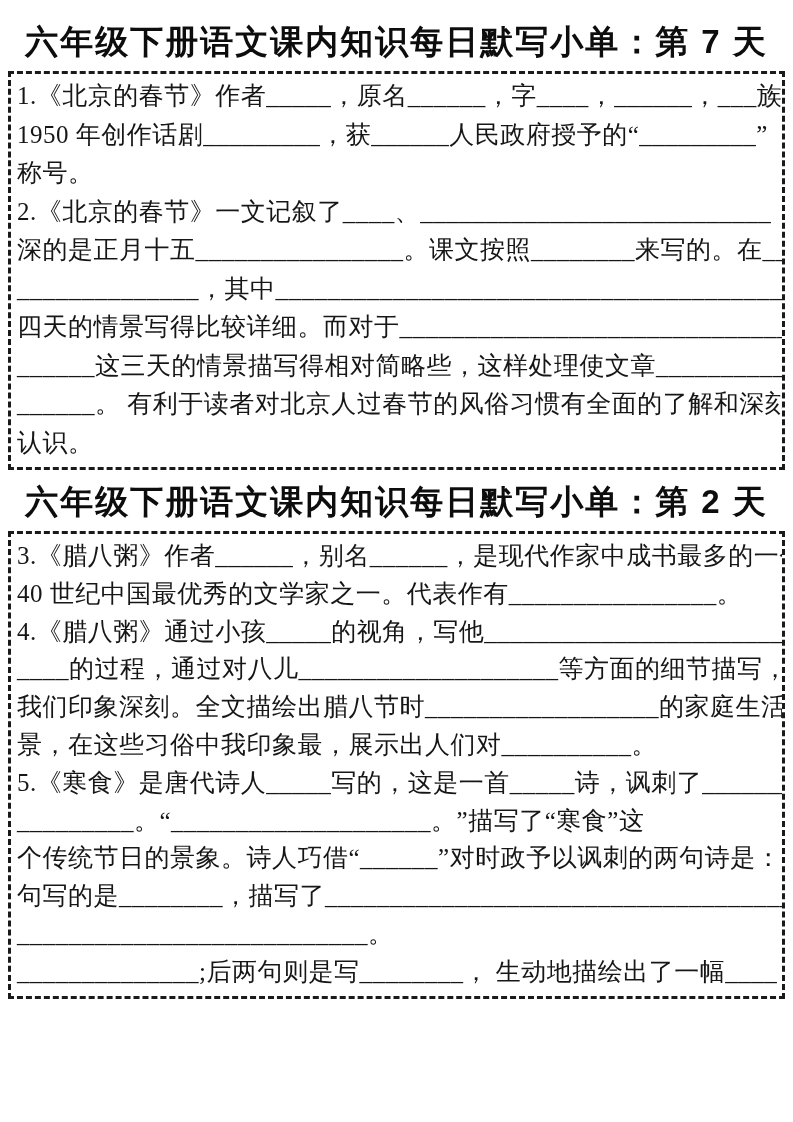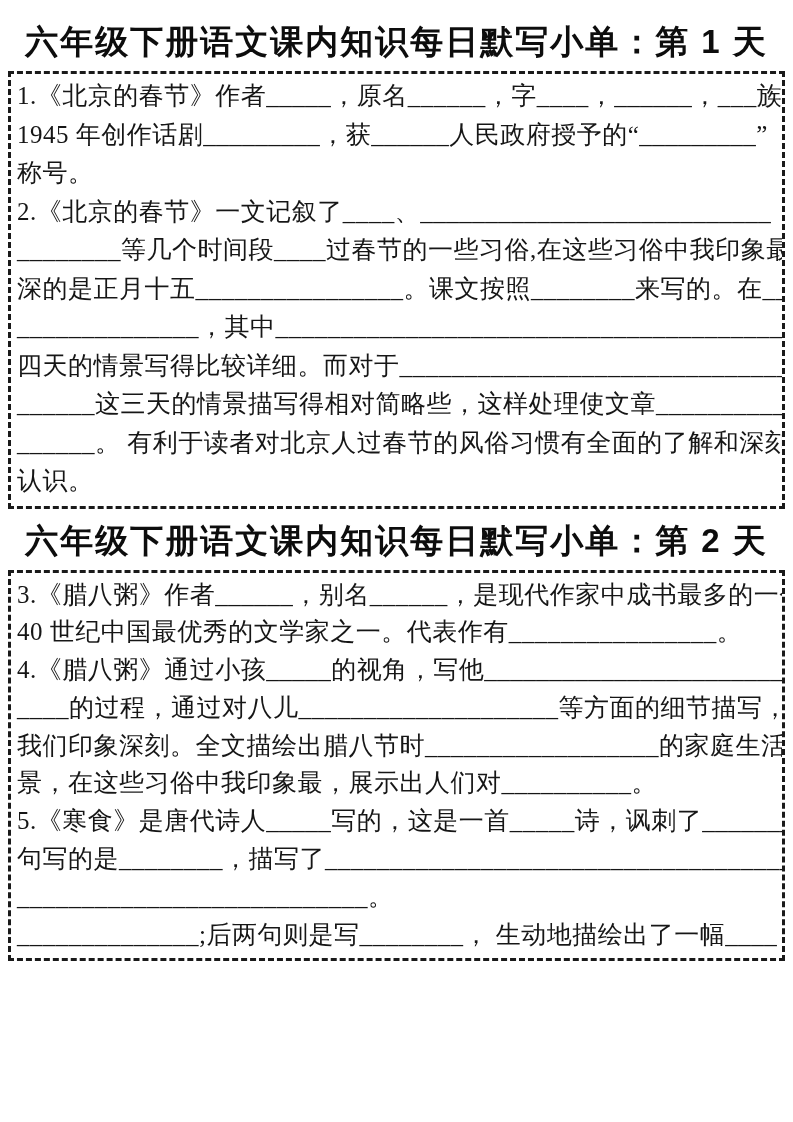--- a/index.html
+++ b/index.html
@@ -49,47 +49,48 @@
   .section-title.second {
     margin-top: 8px;
   }
 </style>
 </head>
 <body>
 
 <div class="page">
 
   <section>
-    <h1 class="section-title">六年级下册语文课内知识每日默写小单：第 1 天</h1>
+    <h1 class="section-title">六年级下册语文课内知识每日默写小单：第 7 天</h1>
 
     <div class="qbox qbox1">
       <div class="line">1.《北京的春节》作者_____，原名______，字____，______，___族。</div>
-      <div class="line">1945 年创作话剧_________，获______人民政府授予的“_________”</div>
+      <div class="line">1950 年创作话剧_________，获______人民政府授予的“_________”</div>
       <div class="line">称号。</div>
       <div class="line">2.《北京的春节》一文记叙了____、___________________________</div>
-      <div class="line">________等几个时间段____过春节的一些习俗,在这些习俗中我印象最</div>
       <div class="line">深的是正月十五________________。课文按照________来写的。在__</div>
       <div class="line">______________，其中________________________________________这</div>
       <div class="line">四天的情景写得比较详细。而对于______________________________</div>
       <div class="line">______这三天的情景描写得相对简略些，这样处理使文章__________</div>
       <div class="line">______。 有利于读者对北京人过春节的风俗习惯有全面的了解和深刻的</div>
       <div class="line">认识。</div>
     </div>
   </section>
 
   <section>
     <h1 class="section-title second">六年级下册语文课内知识每日默写小单：第 2 天</h1>
 
     <div class="qbox qbox2">
       <div class="line">3.《腊八粥》作者______，别名______，是现代作家中成书最多的一个，</div>
       <div class="line">40 世纪中国最优秀的文学家之一。代表作有________________。</div>
       <div class="line">4.《腊八粥》通过小孩_____的视角，写他_________________________</div>
       <div class="line">____的过程，通过对八儿____________________等方面的细节描写，让</div>
       <div class="line">我们印象深刻。全文描绘出腊八节时__________________的家庭生活场</div>
       <div class="line">景，在这些习俗中我印象最，展示出人们对__________。</div>
       <div class="line">5.《寒食》是唐代诗人_____写的，这是一首_____诗，讽刺了_________</div>
+      <div class="line">_________。“____________________。”描写了“寒食”这</div>
+      <div class="line">个传统节日的景象。诗人巧借“______”对时政予以讽刺的两句诗是：</div>
       <div class="line">句写的是________，描写了____________________________________</div>
       <div class="line">___________________________。</div>
       <div class="line">______________;后两句则是写________， 生动地描绘出了一幅____</div>
     </div>
   </section>
 
 </div>
 
 </body></html>

